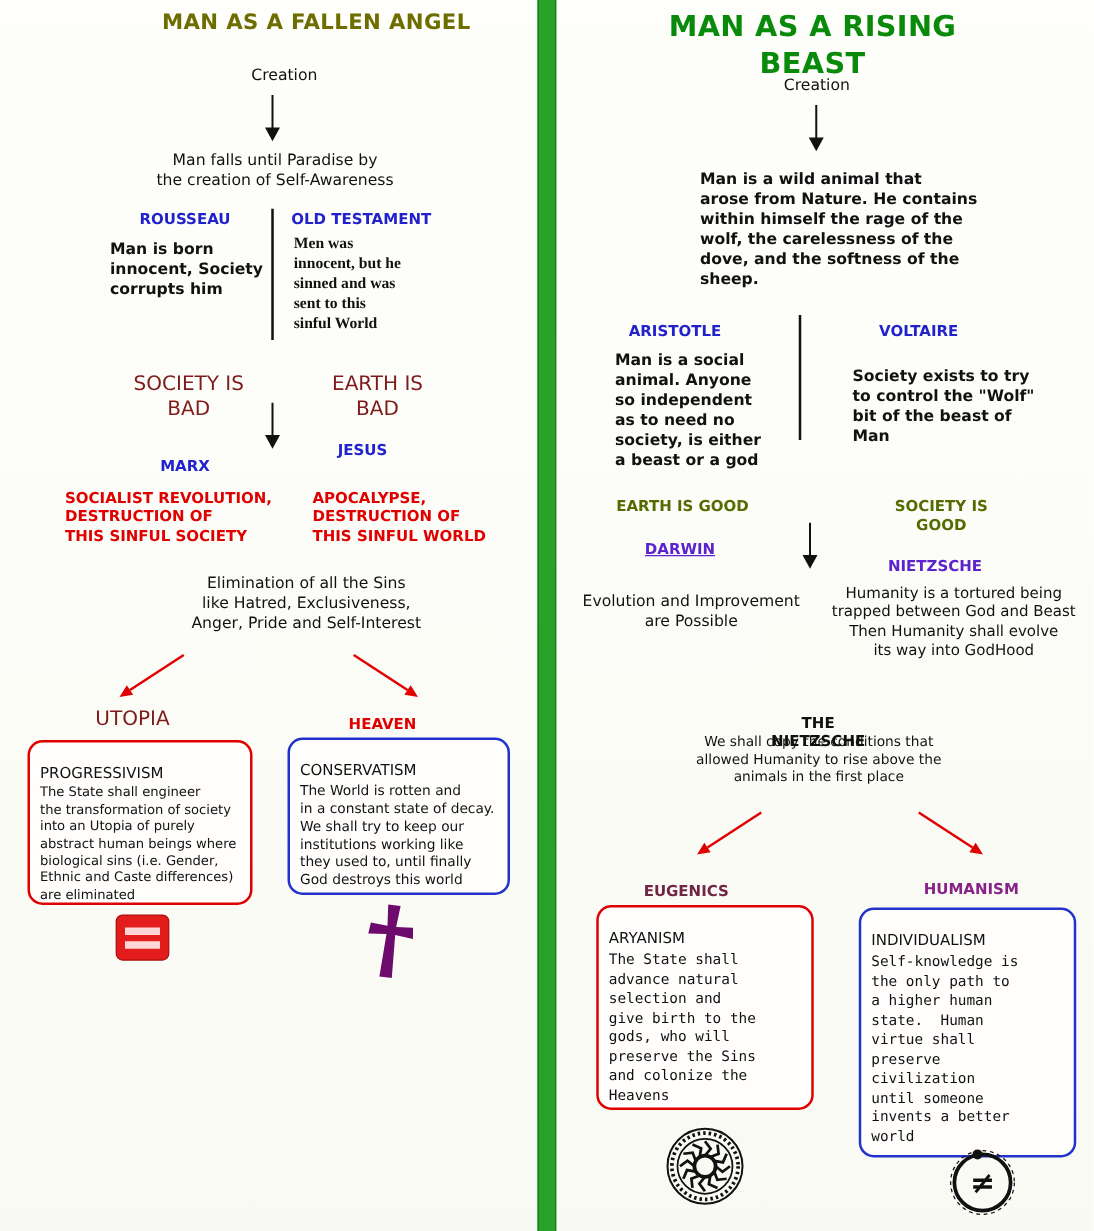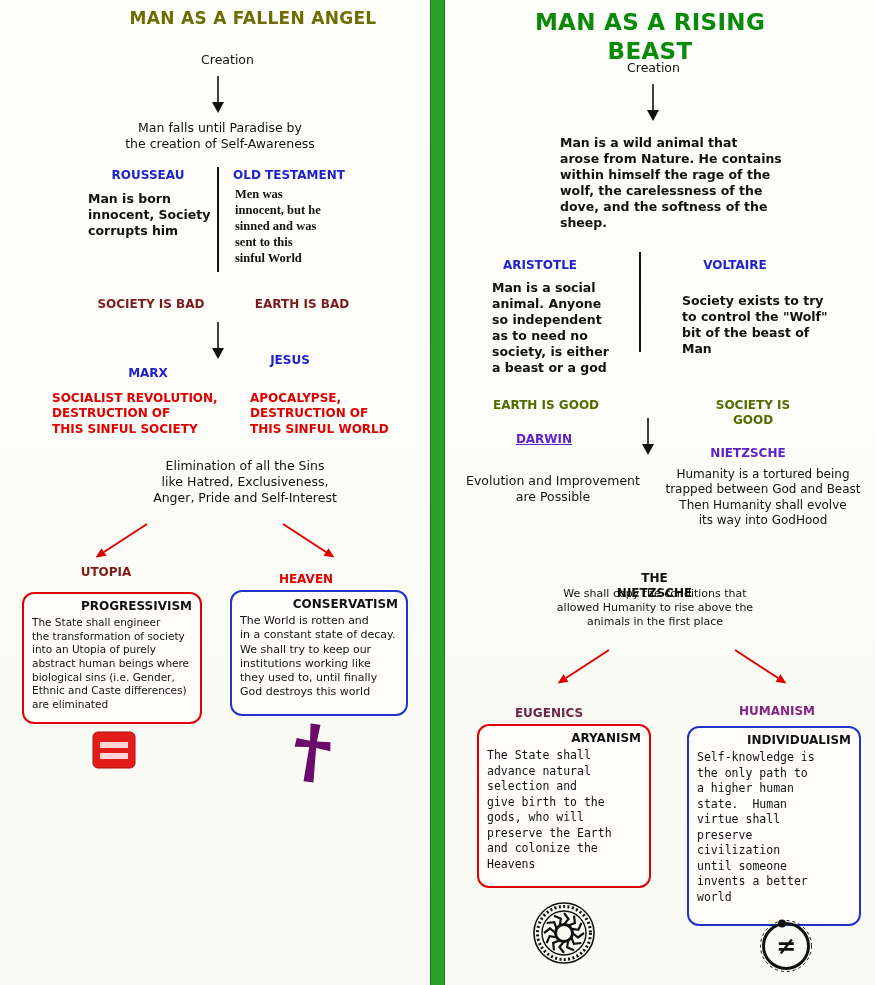--- a/index.html
+++ b/index.html
@@ -16,33 +16,33 @@
 
   .title-left  { font-size:17px; font-weight:bold; color:#6e6e00; letter-spacing:.3px; }
   .title-right { font-size:23px; font-weight:bold; color:#0a8a0a; letter-spacing:.3px; }
 
   .plain   { font-size:12.5px; }
   .small   { font-size:11px; }
   .hand-bold { font-size:12.5px; font-weight:bold; }
 
   .lbl-blue   { font-size:12px; font-weight:bold; color:#2222cc; }
   .lbl-violet { font-size:12px; font-weight:bold; color:#5c22cc; }
-  .maroon     { font-size:12px; font-weight:bold; color:#7d1a1a; }
+  .maroon     { font-size:16px; font-weight:normal; color:#7d1a1a; }
   .red-txt    { font-size:12px; font-weight:bold; color:#e00000; }
   .olive      { font-size:12px; font-weight:bold; color:#556b00; }
   .plum       { font-size:12px; font-weight:bold; color:#702545; }
   .purple     { font-size:12px; font-weight:bold; color:#882288; }
 
   .vline { position:absolute; width:2px; background:#111; }
   .divider { position:absolute; top:0; height:985px; width:13px; background:#2aa22a; border-left:1px solid #187a18; border-right:1px solid #187a18; }
 
   .box { position:absolute; background:#fffefc; border-radius:12px; padding:5px 8px; box-sizing:border-box; }
   .box.red-border  { border:2px solid #e00000; }
   .box.blue-border { border:2px solid #2233cc; }
-  .box-title { font-size:12px; font-weight:bold; text-align:right; color:#111; margin-bottom:3px; }
+  .box-title { font-size:12px; font-weight:normal; text-align:left; color:#111; margin-bottom:3px;margin-top:12px; }
   .box-body  { font-size:10.5px; line-height:1.3; color:#111; white-space:pre-line; }
   .box-body-mono { font-family:"DejaVu Sans Mono", monospace; font-size:11.5px; line-height:1.35; color:#111; white-space:pre-wrap; }
   svg { display:block; }
 </style>
 </head>
 <body>
 
 <div id="stage">
 
   <div class="divider" style="left:430px;"></div>
@@ -226,21 +226,21 @@
   <div class="node center plum" style="left:503px; top:706px; width:92px;">EUGENICS</div>
   <div class="node center purple" style="left:728px; top:704px; width:98px;">HUMANISM</div>
 
   <div class="box red-border" style="left:477px; top:724px; width:174px; height:164px;">
     <div class="box-title">ARYANISM</div>
     <div class="box-body-mono">The State shall
 advance natural
 selection and
 give birth to the
 gods, who will
-preserve the Earth
+preserve the Sins
 and colonize the
 Heavens</div>
   </div>
 
   <div class="box blue-border" style="left:687px; top:726px; width:174px; height:200px;">
     <div class="box-title">INDIVIDUALISM</div>
     <div class="box-body-mono">Self-knowledge is
 the only path to
 a higher human
 state.  Human

